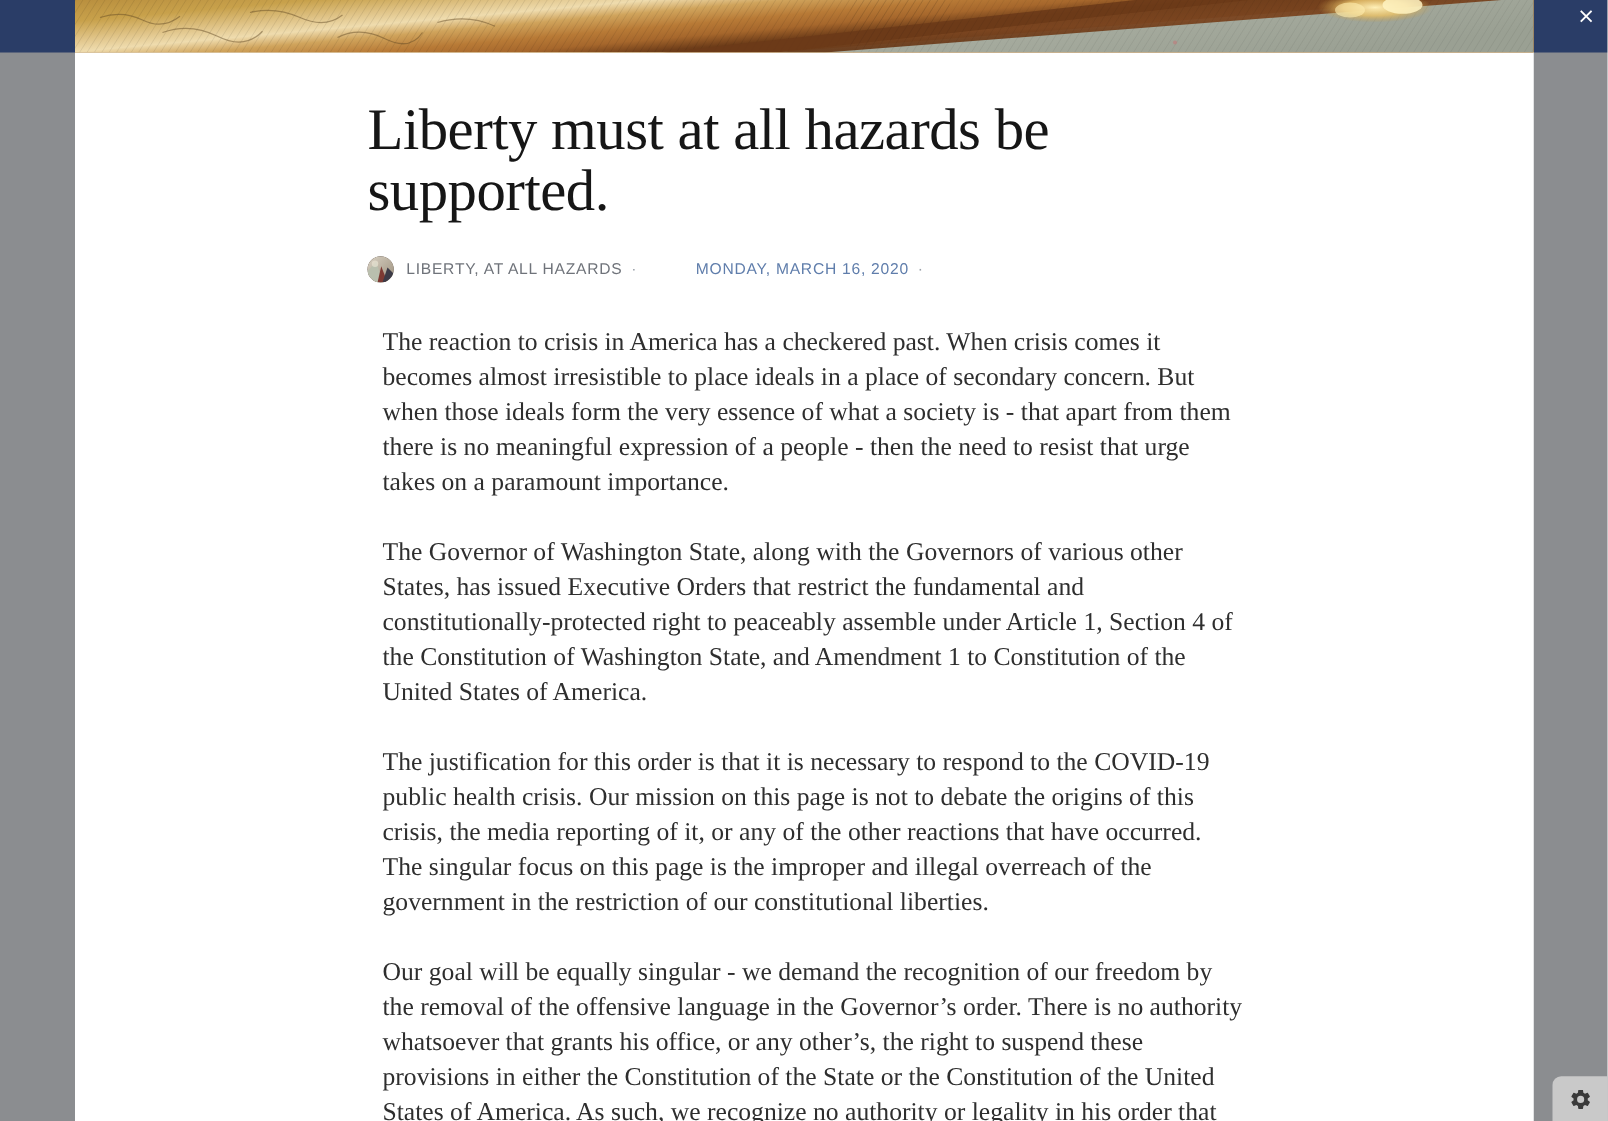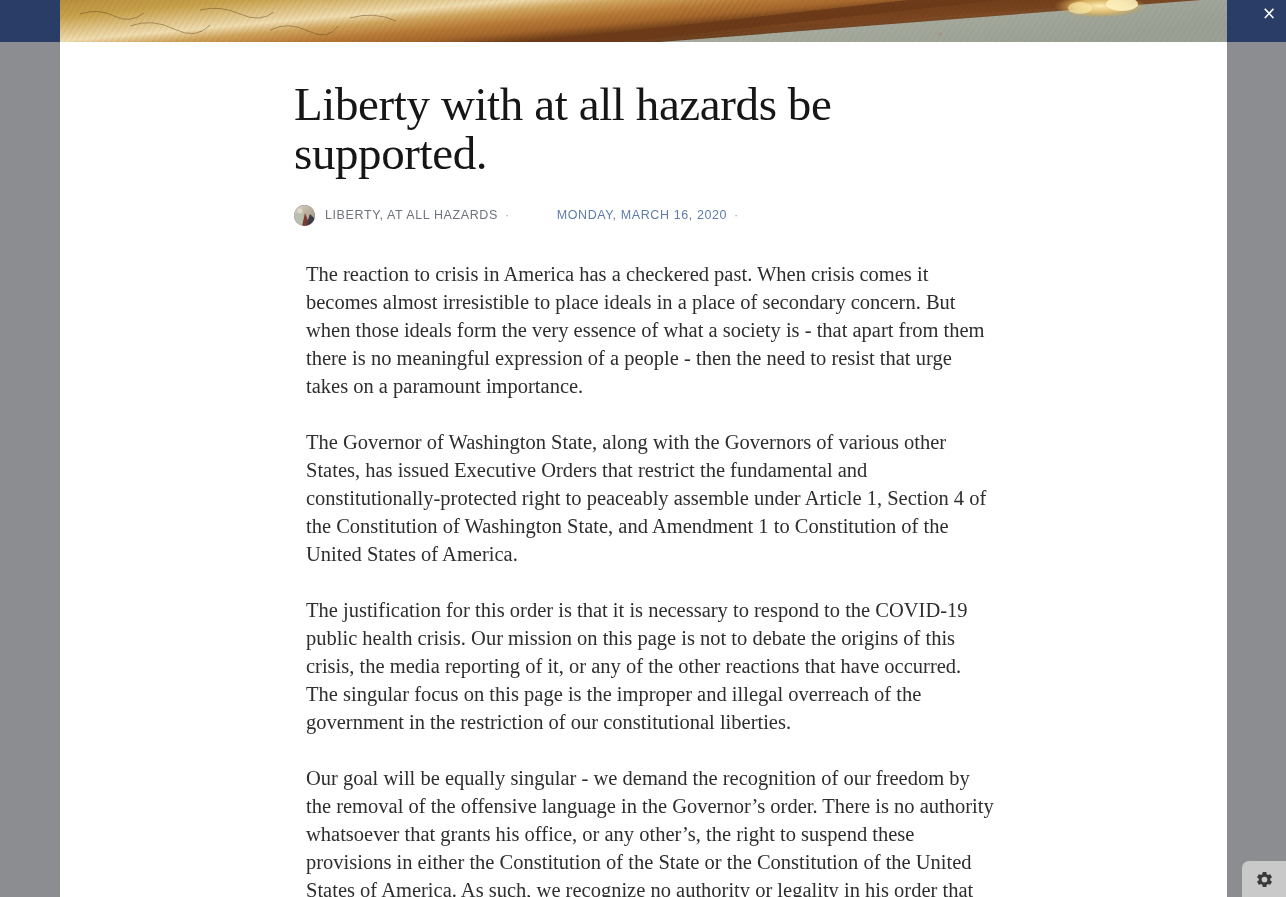--- a/index.html
+++ b/index.html
@@ -209,21 +209,21 @@
         <path d="M140 10 q20 -5 40 4 t34 -2"></path>
         <path d="M210 30 q18 -9 38 1 t30 -5"></path>
         <path d="M290 18 q24 -7 46 3"></path>
       </g>
       <circle cx="880" cy="34" r="1.6" fill="#c27a7a" opacity="0.6"></circle>
     </svg>
   </div>
 
   <article id="article">
 
-    <h1 id="post-title">Liberty with at all hazards be supported.</h1>
+    <h1 id="post-title">Liberty must at all hazards be supported.</h1>
 
     <div id="post-meta">
       <span class="avatar">
         <svg width="21" height="21" viewBox="0 0 21 21">
           <defs>
             <clipPath id="clipAvatar">
                 <circle cx="10.5" cy="10.5" r="10.5"></circle>
               </clipPath>
             <linearGradient id="gAvBg" x1="0" y1="0" x2="1" y2="1">
               <stop offset="0%" stop-color="#d9d2c4"></stop>

